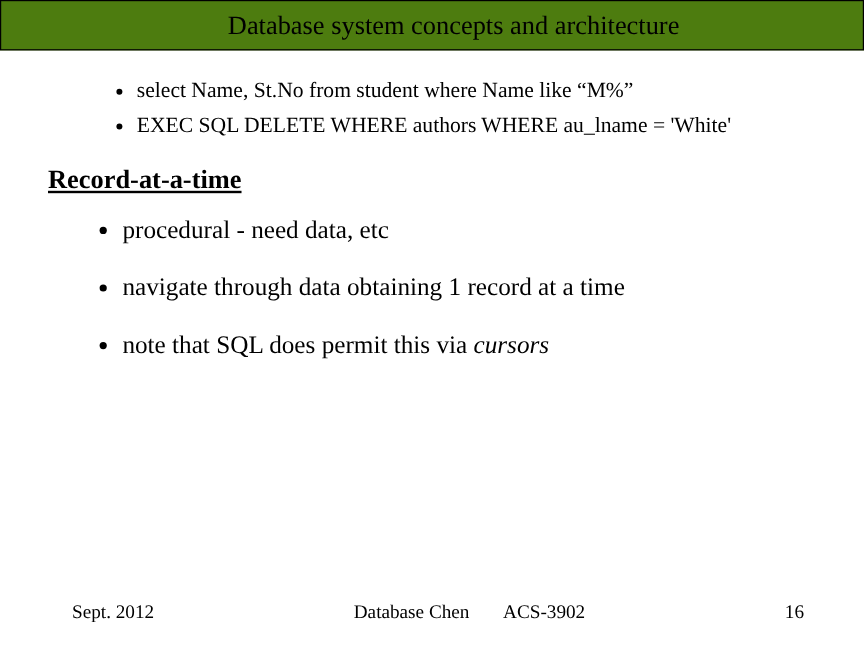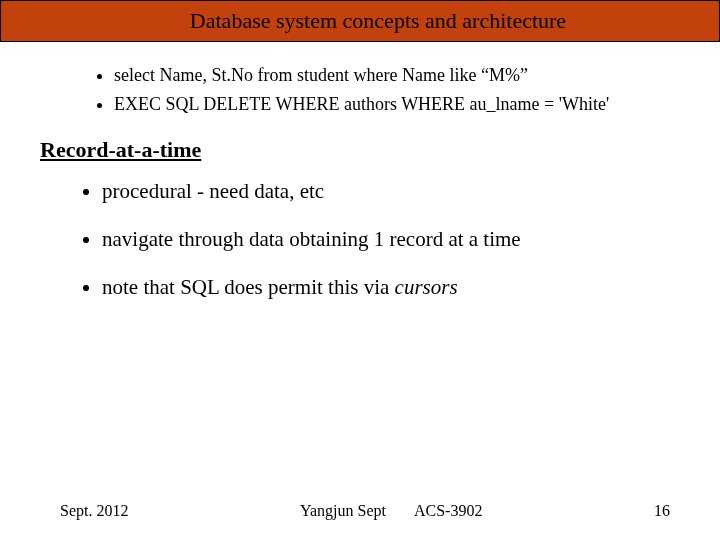--- a/index.html
+++ b/index.html
@@ -8,21 +8,21 @@
     height: 540px;
     background: #ffffff;
     font-family: "Times New Roman", Times, serif;
     color: #000;
     position: relative;
     overflow: hidden;
   }
   .title-bar {
     width: 100%;
     height: 42px;
-    background: #c2410c;
+    background: #4d7c0f;
     border: 1px solid #000;
     display: flex;
     align-items: center;
     justify-content: center;
     font-size: 22px;
     padding-left: 36px;
   }
   .content {
     padding: 22px 40px 0 40px;
   }
@@ -97,17 +97,17 @@
     <li>
       <span>note that SQL does permit this via </span><span class="italic">cursors</span>
     </li>
   </ul>
 
 </div>
 
 <div class="footer">
   <div class="date">Sept. 2012</div>
   <div class="center">
-    <span>Yangjun Sept</span>
+    <span>Database Chen</span>
     <span>ACS-3902</span>
   </div>
   <div class="page">16</div>
 </div>
 
 </body></html>

